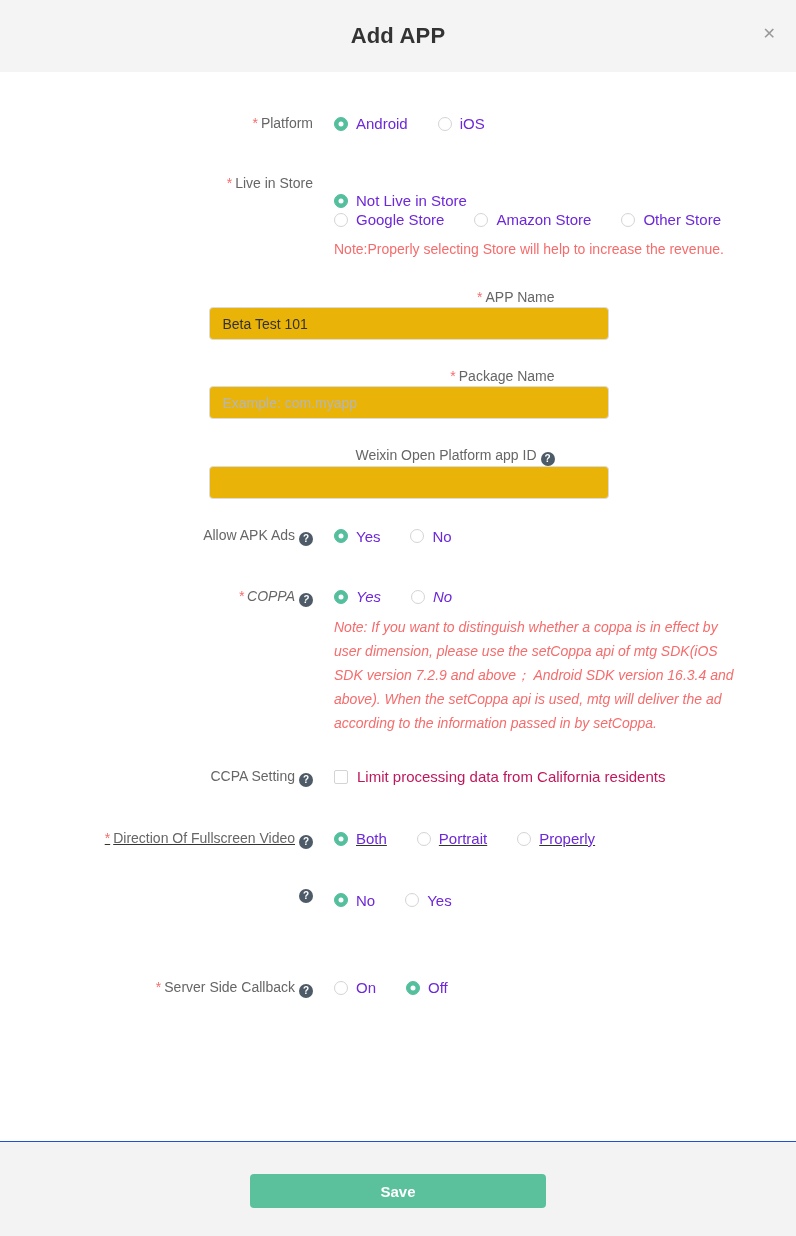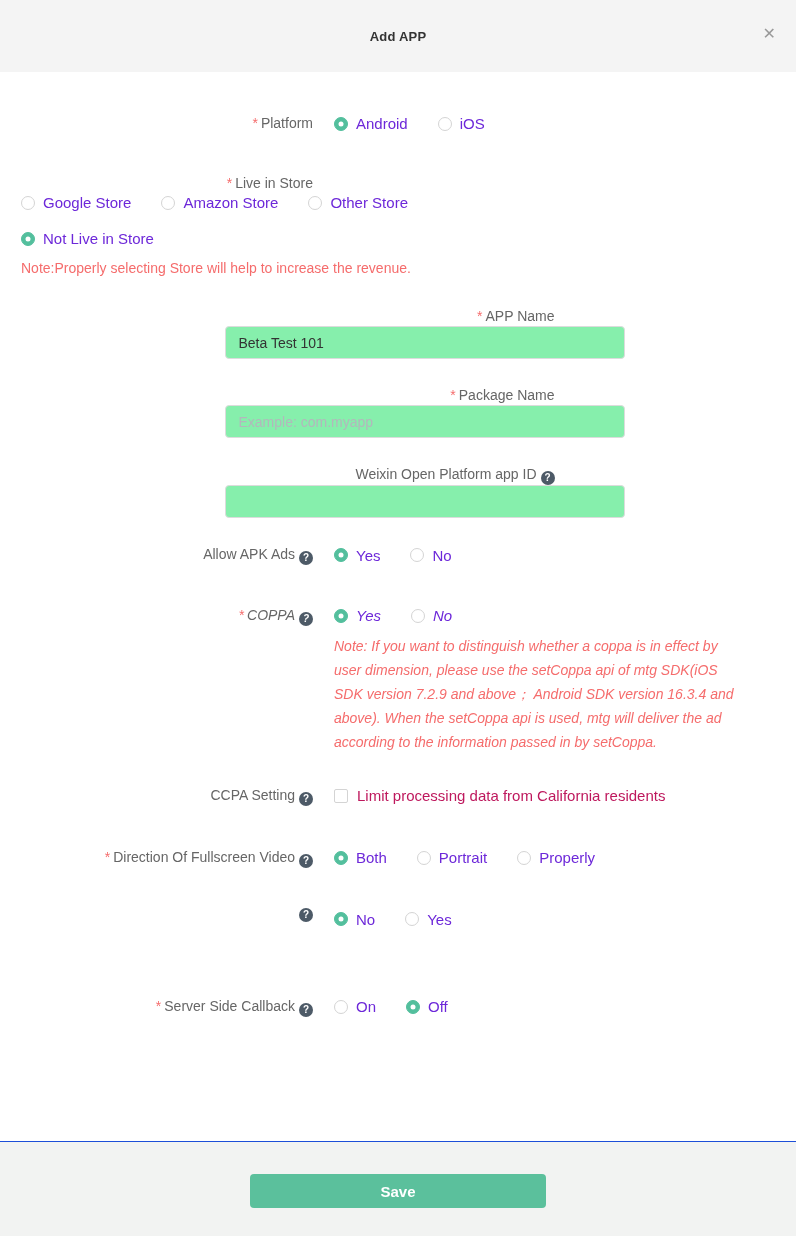--- a/index.html
+++ b/index.html
@@ -9,21 +9,21 @@
     background: #fff;
     color: #333;
   }
   .dialog { width: 796px; height: 1236px; display: flex; flex-direction: column; overflow: hidden; }
 
   
   .dlg-header {
     height: 72px; background: #f4f4f4; flex: none;
     display: flex; align-items: center; justify-content: center; position: relative;
   }
-  .dlg-title { font-size: 13px; font-weight: bold; color: #333; letter-spacing: 0.2px; }
+  .dlg-title { font-size: 22px; font-weight: bold; color: #333; letter-spacing: 0.2px; }
   .dlg-close {
     position: absolute; right: 16px; top: 22px; font-size: 16px; color: #999;
     cursor: pointer; line-height: 1; padding: 4px; font-weight: 400;
   }
 
   
   .dlg-content { flex: 1 1 auto; background: #fff; padding-top: 42px; }
   .row { display: flex; align-items: center; }
   .row.top { align-items: flex-start; }
   .label-col {
@@ -59,44 +59,44 @@
   .checkbox { display: inline-flex; align-items: center; cursor: pointer; }
   .cbox {
     width: 14px; height: 14px; border: 1px solid #d4d4d4; border-radius: 2px;
     background: #fff; flex: none;
   }
   .cbox-label { margin-left: 9px; font-size: 15px; color: #be185d; line-height: 19px; }
 
   
   .text-input, .select-box {
     width: 400px; height: 33px; border: 1px solid #dcdcdc; border-radius: 4px;
-    background: #86efac; font-family: "Liberation Sans", sans-serif;
-    font-size: 14px; color: #333; padding: 0 13px; outline: none; margin-left: 16px;
+    background: #eab308; font-family: "Liberation Sans", sans-serif;
+    font-size: 14px; color: #333; padding: 0 13px; outline: none;
   }
   .text-input::placeholder { color: #b3b7bc; }
   .select-box { display: flex; align-items: center; justify-content: flex-end; cursor: pointer; }
   .chevron-down {
     width: 8px; height: 8px; border-right: 1.5px solid #666; border-bottom: 1.5px solid #666;
     transform: rotate(45deg) translateY(-2px); margin-right: 4px;
   }
 
   
   .note { color: #f56c6c; font-size: 14px; line-height: 24px; }
   .note.store-note { line-height: 22px; margin-top: 9px; }
   .note.coppa-note { margin-top: 9px; }
 
   
   .mb-platform   { margin-bottom: 41px; }
-  .mb-live       { margin-bottom: 28px; flex-direction: column; }
+  .mb-live       { margin-bottom: 28px; }
   .mb-input      { margin-bottom: 27px; flex-direction: column; }
   .mb-mediation  { margin-bottom: 34px; }
   .mb-allow      { margin-bottom: 41px; }
   .mb-coppa      { margin-bottom: 32px; font-style: italic; }
   .mb-ccpa       { margin-bottom: 41px; }
-  .mb-direction  { margin-bottom: 33px; }
+  .mb-direction  { margin-bottom: 33px; text-decoration: underline; }
   .mb-download   { margin-bottom: 68px; }
 
   .live-row2 { margin-top: 17px; }
   .wrap-label { line-height: 20px; }
   .download-opts { margin-top: 9px; }
 
   
   .dlg-footer { height: 95px; flex: none; background: #f2f3f2; border-top: 1px solid #1d4ed8; }
   .save-btn {
     display: block; width: 296px; height: 34px; margin: 32px auto 0;
@@ -131,38 +131,38 @@
           <span class="rlabel">iOS</span>
         </label>
       </div>
     </div>
 
     <div class="row top mb-live">
       <div class="label-col">
         <span class="req">*</span><span>Live in Store</span>
       </div>
       <div class="ctrl-col">
+        <div class="opt-row live-row2">
+          <label class="radio">
+            <span class="rdot checked"></span>
+            <span class="rlabel">Not Live in Store</span>
+          </label>
+        </div>
         <div class="opt-row">
           <label class="radio">
             <span class="rdot"></span>
             <span class="rlabel">Google Store</span>
           </label>
           <label class="radio">
             <span class="rdot"></span>
             <span class="rlabel">Amazon Store</span>
           </label>
           <label class="radio">
             <span class="rdot"></span>
             <span class="rlabel">Other Store</span>
-          </label>
-        </div>
-        <div class="opt-row live-row2">
-          <label class="radio">
-            <span class="rdot checked"></span>
-            <span class="rlabel">Not Live in Store</span>
           </label>
         </div>
         <div class="note store-note">Note:Properly selecting Store will help to increase the revenue.</div>
       </div>
     </div>
 
     <div class="row mb-input">
       <div class="label-col">
         <span class="req">*</span><span>APP Name</span>
       </div>

